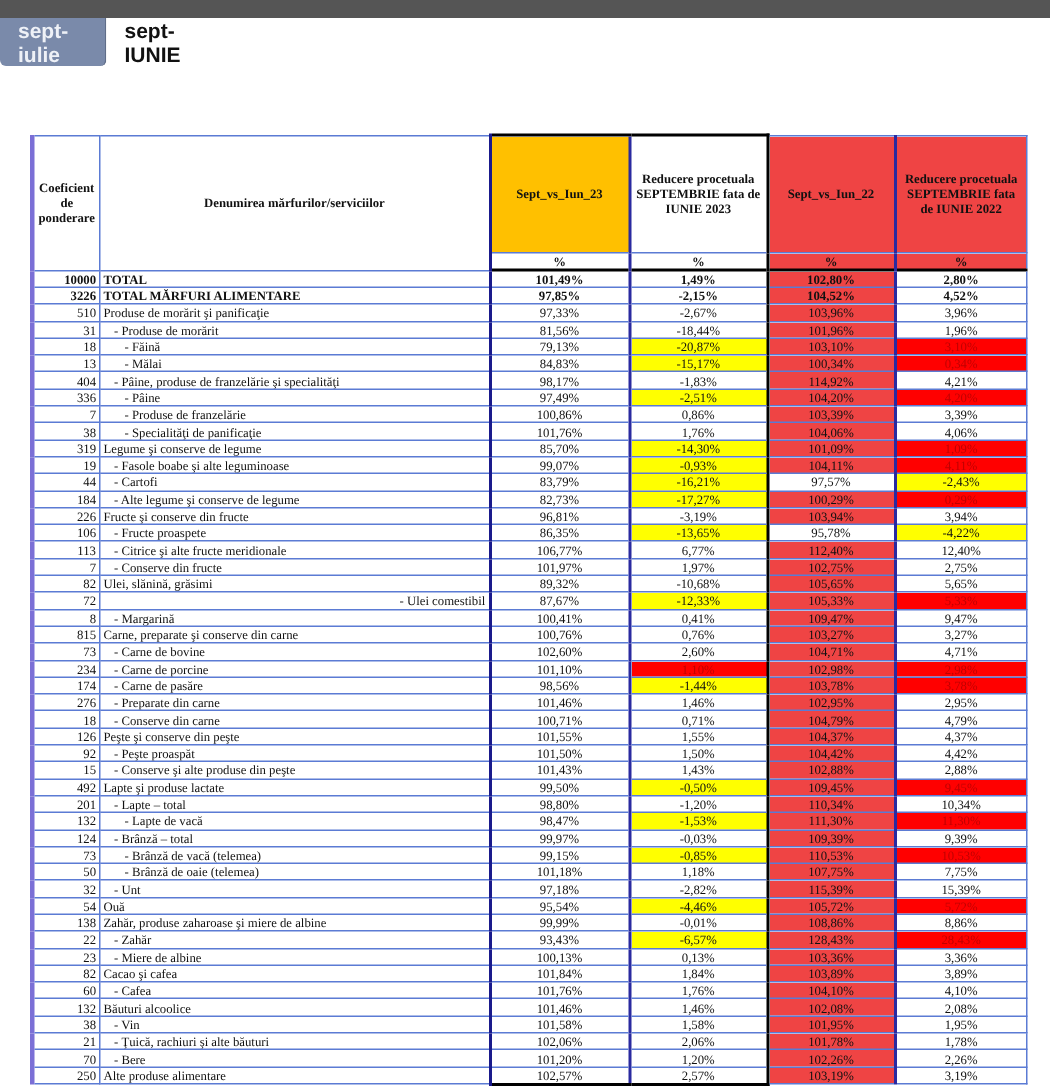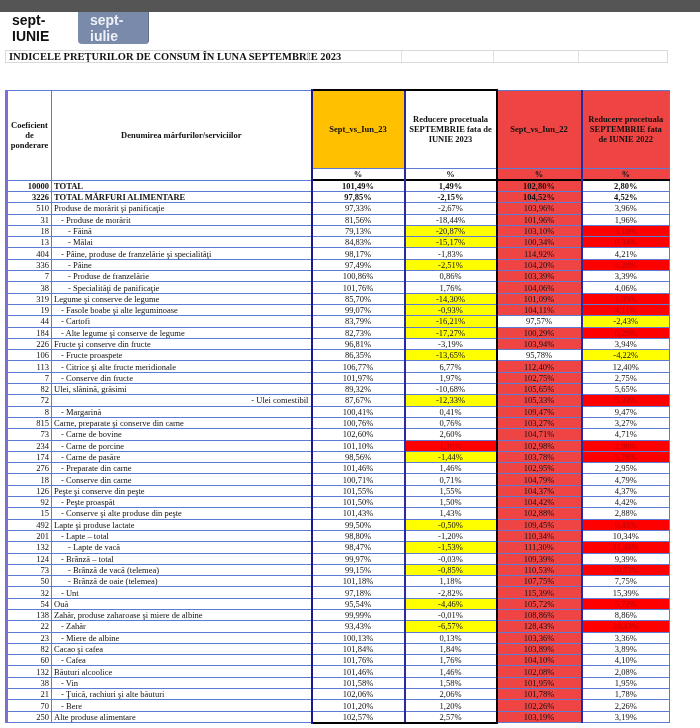--- a/index.html
+++ b/index.html
@@ -18,21 +18,21 @@
   .tab.inactive { background: #7a8aaa; color: #eef1f7; border-right: 1px solid #5f6d88; }
   .tab.t1 { width: 71px; }
   .tab.t2 { width: 70px; }
 
   .titlebox { position: absolute; left: 5px; top: 50px; width: 663px; }
   .titlerow { height: 13px; border: 1px solid #d9d9d9; border-bottom: none; font-weight: bold; font-size: 10.5px; line-height: 12px; padding-left: 3px; position: relative; }
   .titlerow:last-child { border-bottom: 1px solid #d9d9d9; }
   .titlerow .gl { position: absolute; top: 0; bottom: 0; border-left: 1px solid #e2e2e2; }
 
   table.main {
-    position: absolute; left: 5px; top: 89px; width: 663px;
+    position: absolute; left: 20px; top: 89px; width: 663px;
     border-collapse: collapse; table-layout: fixed;
     font-size: 8.5px;
   }
   table.main td { border: 1px solid #5b7bd4; height: 11.3px; line-height: 10px; padding: 0 2px; white-space: nowrap; overflow: hidden; }
   col.c0 { width: 45px; } col.c1 { width: 260px; } col.c2 { width: 93px; } col.c3 { width: 92px; } col.c4 { width: 85px; } col.c5 { width: 88px; }
 
   td.coef { text-align: right; margin-left: 47px; }
   td.name { text-align: left; }
   td.num { text-align: center; }
   td.bold { font-weight: bold; }
@@ -51,32 +51,25 @@
   td.blk-b { border-bottom: 2px solid #000 !important; }
   td.div-name { border-right: 2px solid #1a1a8c !important; }
   td.div-col { border-left: 2px solid #2a2aa0 !important; }
 </style>
 </head>
 <body>
 
 <div class="topbar"></div>
 
 <div class="tabs">
+  <div class="tab inactive t1">sept-iulie</div>
   <div class="tab active">sept-IUNIE</div>
-  <div class="tab inactive t1">sept-iulie</div>
 </div>
 
 <div class="titlebox">
-  <div class="titlerow">
-    <span>INDICELE PREŢURILOR DE CONSUM ÎN LUNA SEPTEMBRIE 2023</span>
-    <span class="gl" style="left:302px"></span>
-    <span class="gl" style="left:395px"></span>
-    <span class="gl" style="left:487px"></span>
-    <span class="gl" style="left:572px"></span>
-  </div>
 </div>
 
 <table class="main">
   <colgroup>
     <col class="c0">
       <col class="c1">
       <col class="c2">
       <col class="c3">
       <col class="c4">
       <col class="c5">

